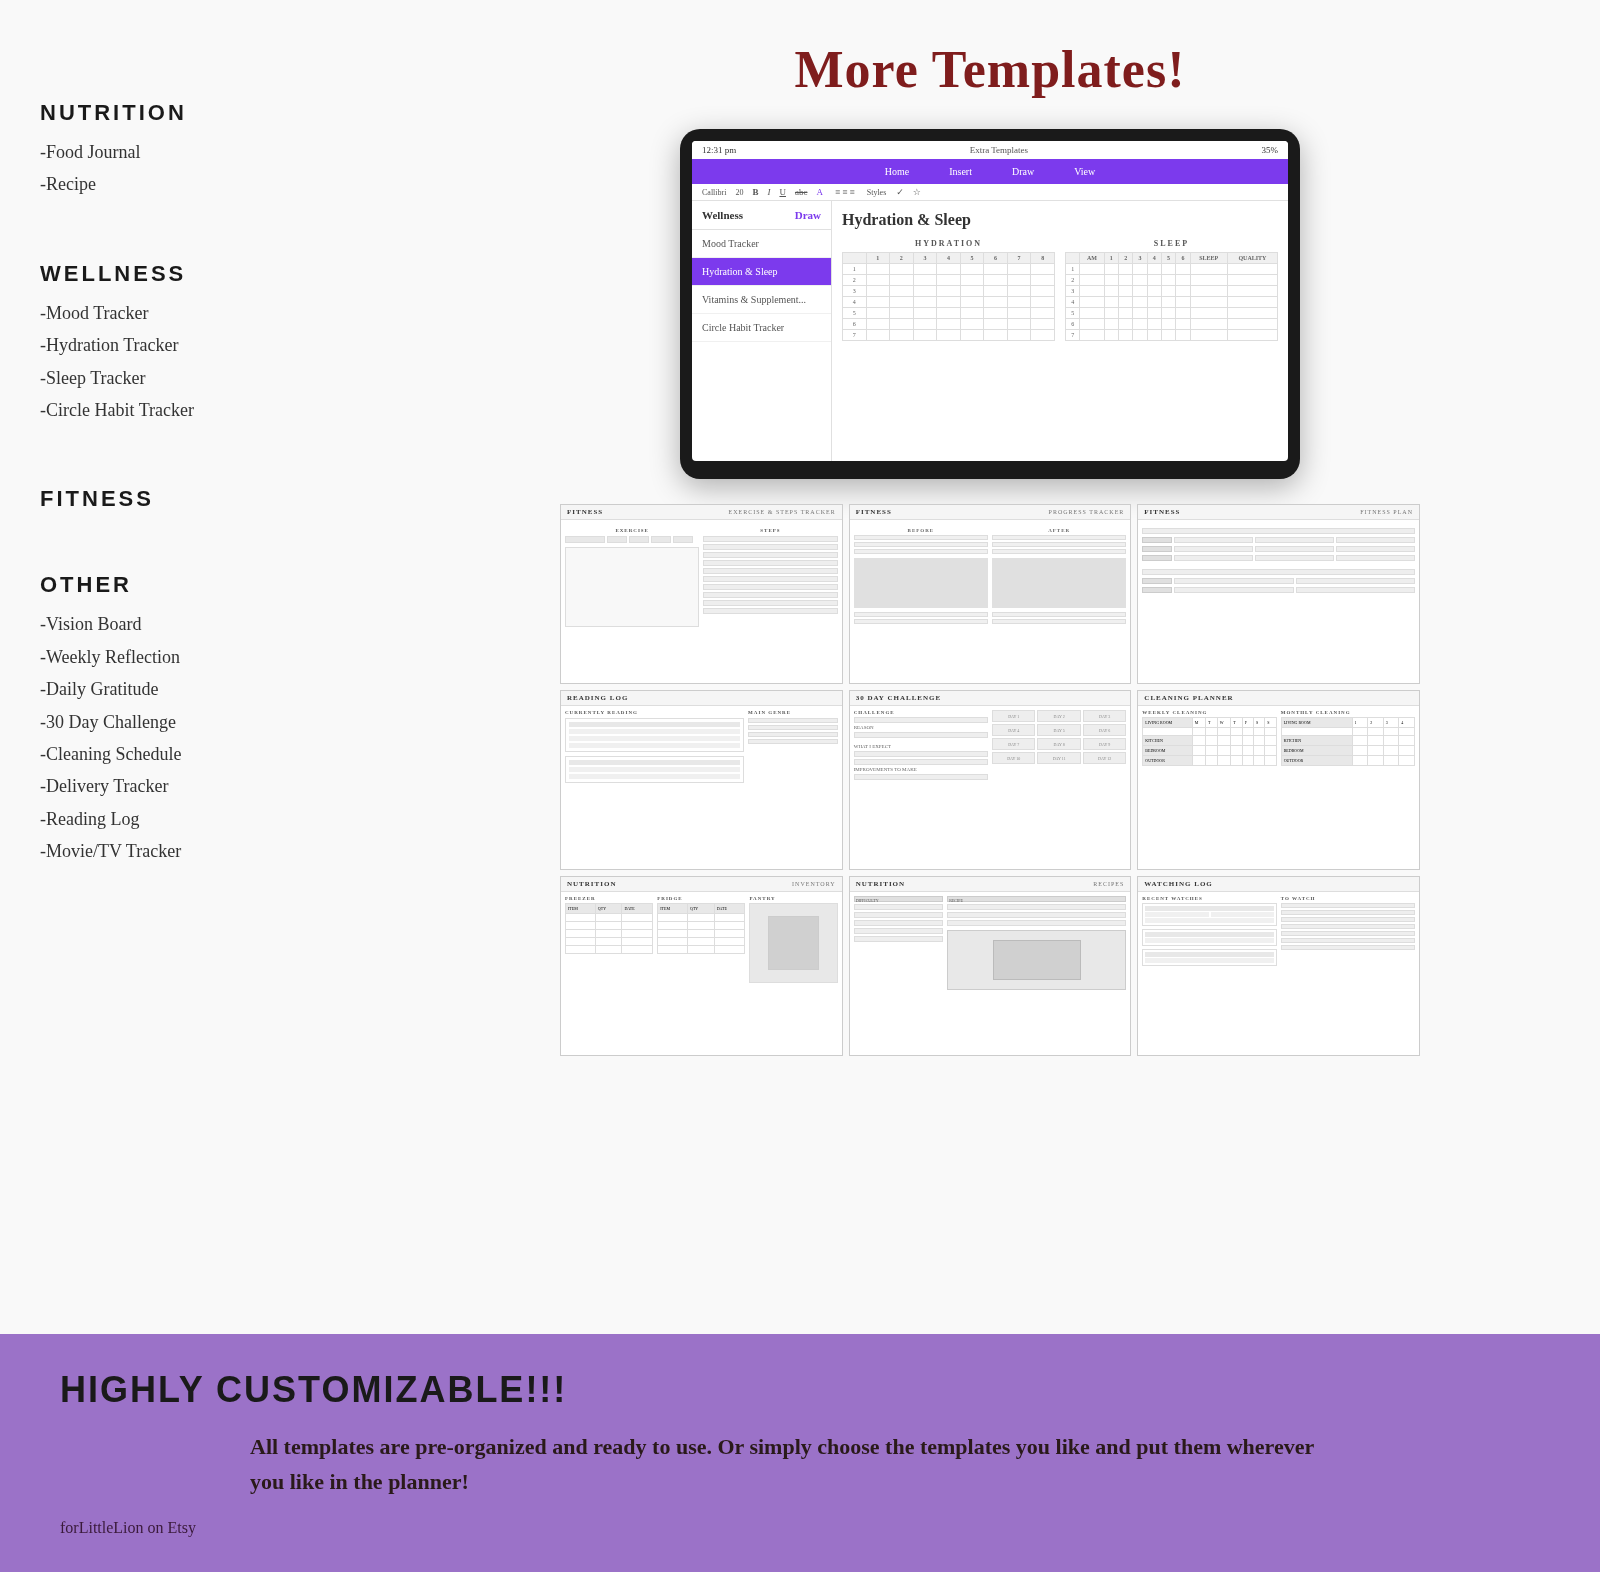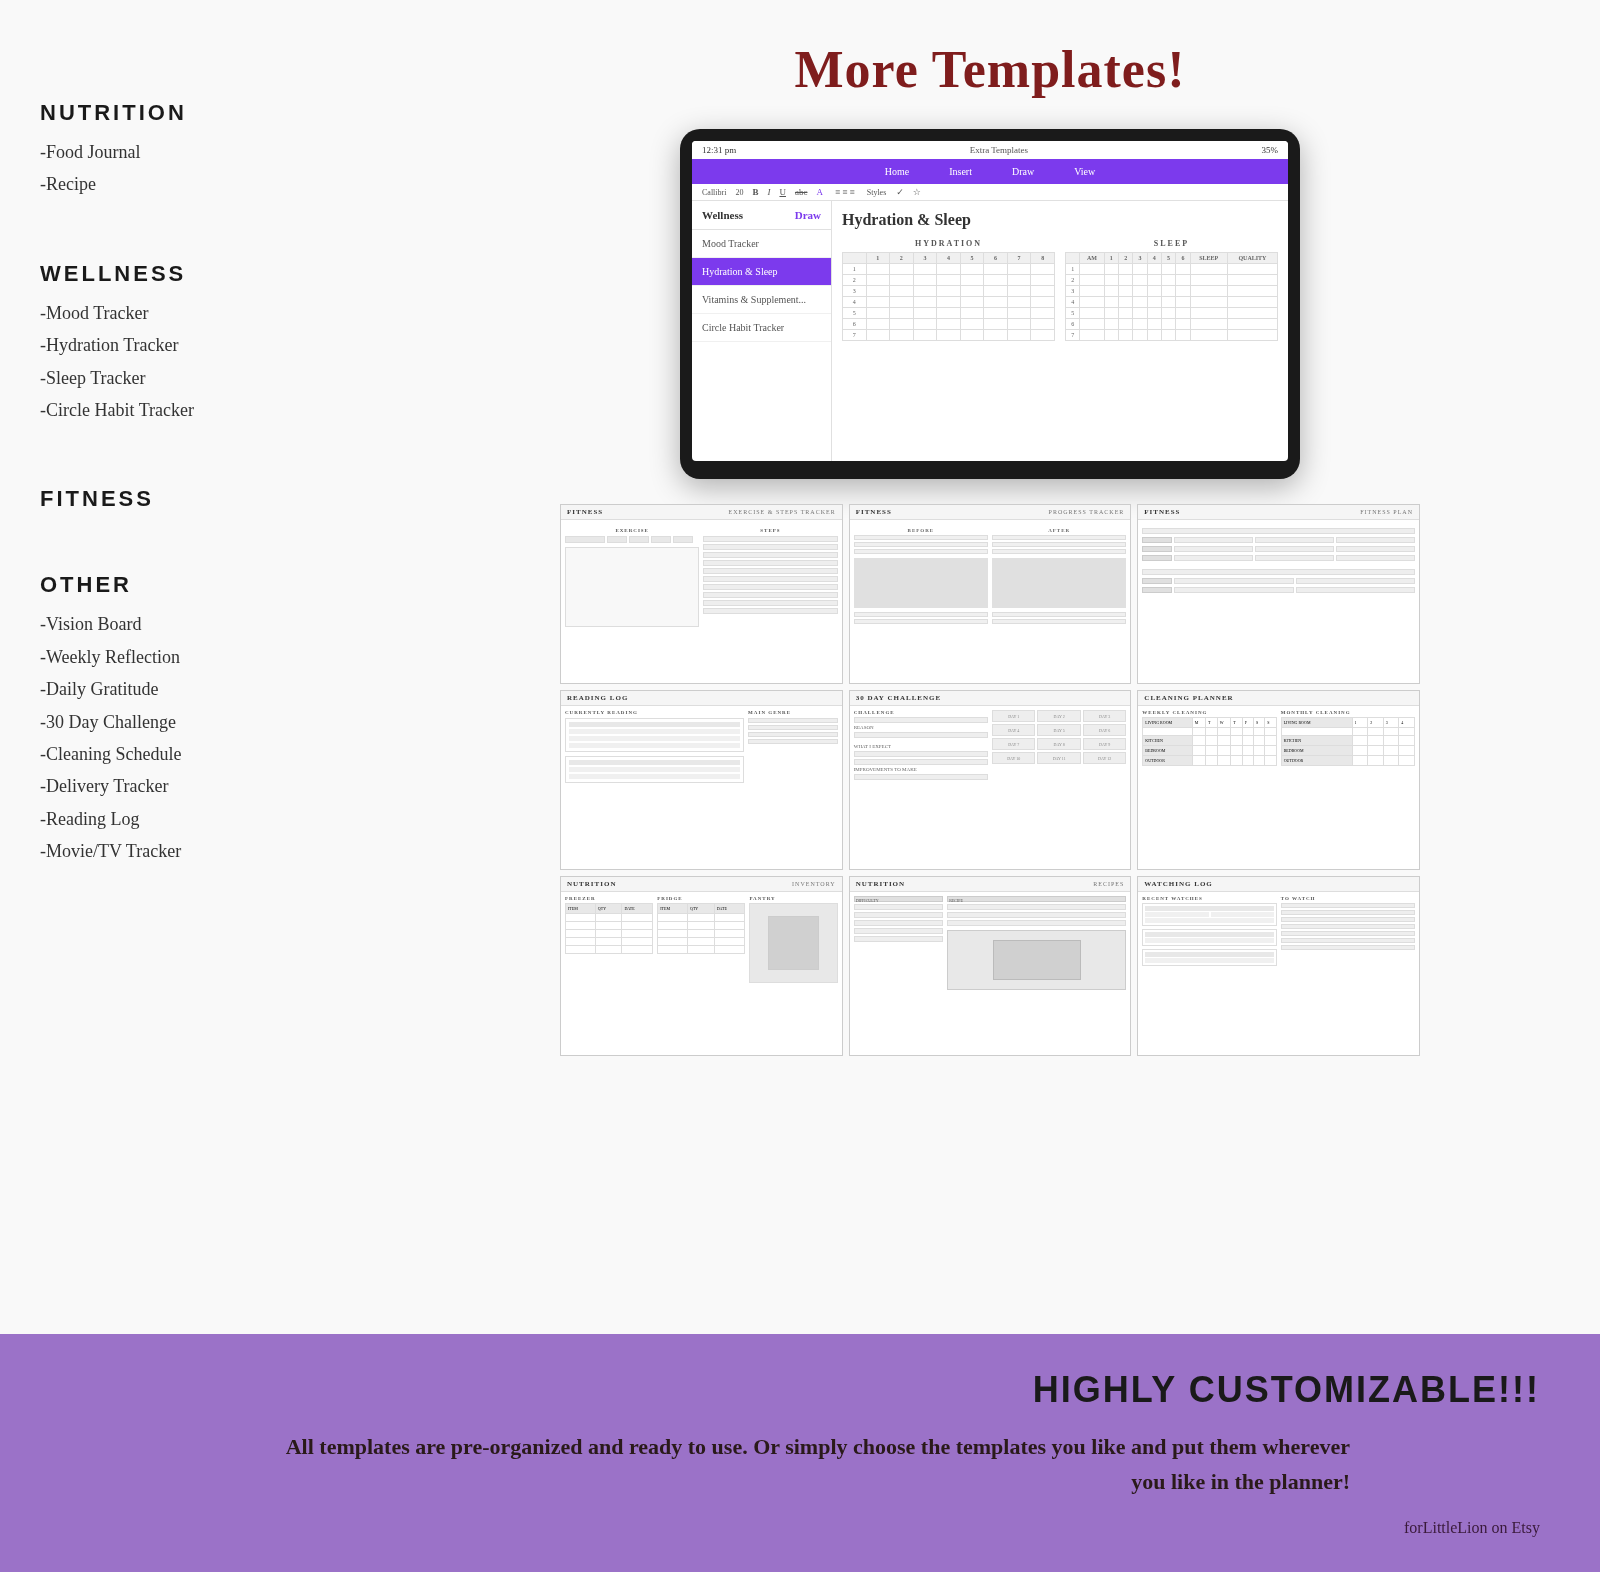--- a/index.html
+++ b/index.html
@@ -251,21 +251,21 @@
     .preview-content {
       padding: 4px;
       height: 160px;
       overflow: hidden;
     }
 
     
     .bottom-banner {
       background: #9b72c8;
       padding: 35px 60px;
-      text-align: right;
+      text-align: left;
     }
 
     .banner-headline {
       font-family: Arial, sans-serif;
       font-weight: bold;
       font-size: 36px;
       color: #1a1a1a;
       letter-spacing: 2px;
       margin-bottom: 18px;
     }

